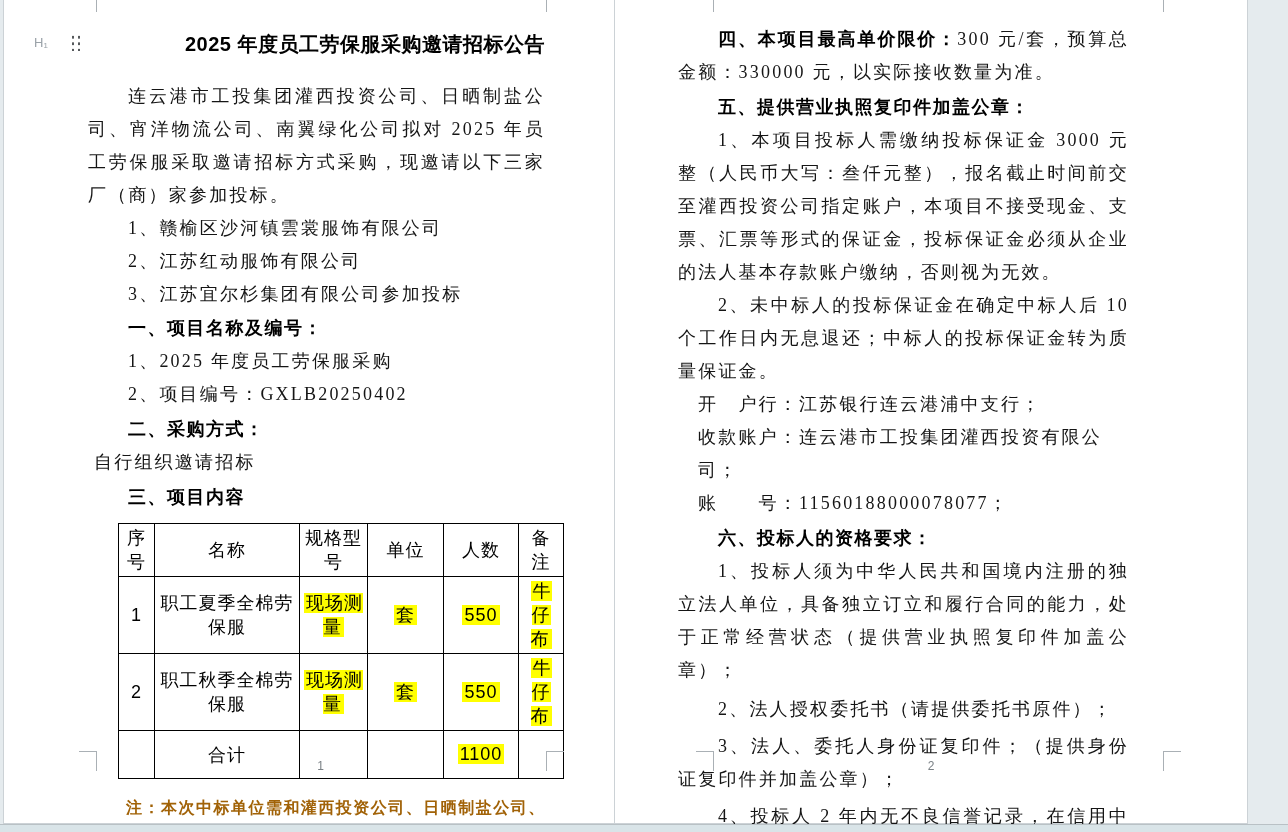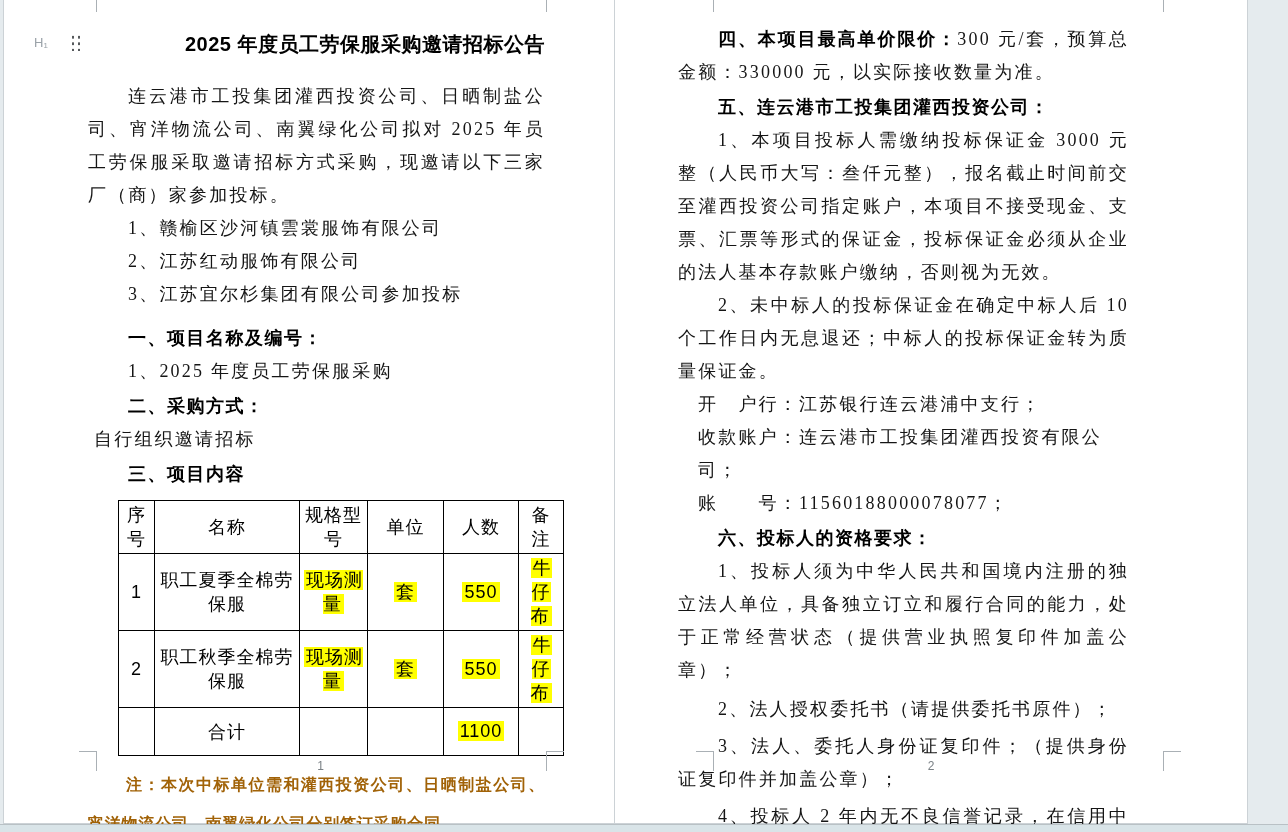--- a/index.html
+++ b/index.html
@@ -38,21 +38,21 @@
   .acct { padding-left:20px; text-align:left; }
   .heading {
     font-family:"Liberation Sans","DejaVu Sans",sans-serif;
     font-weight:bold; font-size:18px; letter-spacing:1.5px;
     line-height:33px; padding-left:40px; color:#000;
   }
   .inline-heading {
     font-family:"Liberation Sans","DejaVu Sans",sans-serif;
     font-weight:bold; letter-spacing:1.5px; color:#000;
   }
-  .mt2 { margin-top:2px; } .mt1 { margin-top:11px; }
+  .mt2 { margin-top:2px; } .mt1 { margin-top:1px; }
   .mt4 { margin-top:4px; } .mt6 { margin-top:6px; }
   
   table.items {
     border-collapse:collapse; margin:9px 0 0 30px;
     font-family:"Liberation Sans","DejaVu Sans",sans-serif;
     font-size:18px; letter-spacing:1px; color:#000;
     table-layout:fixed; width:445px;
   }
   table.items td, table.items th {
     border:1px solid #000; text-align:center; vertical-align:middle;
@@ -114,20 +114,21 @@
     <div class="doc-title">2025 年度员工劳保服采购邀请招标公告</div>
 
     <p class="body-line indent">连云港市工投集团灌西投资公司、日晒制盐公司、宵洋物流公司、南翼绿化公司拟对 2025 年员工劳保服采取邀请招标方式采购，现邀请以下三家厂（商）家参加投标。</p>
 
     <div class="body-line li">1、赣榆区沙河镇雲裳服饰有限公司</div>
     <div class="body-line li">2、江苏红动服饰有限公司</div>
     <div class="body-line li">3、江苏宜尔杉集团有限公司参加投标</div>
 
     <div class="heading mt1">一、项目名称及编号：</div>
     <div class="body-line li">1、2025 年度员工劳保服采购</div>
+    <div class="body-line li">2、项目编号：GXLB20250402</div>
 
     <div class="heading mt2">二、采购方式：</div>
     <div class="body-line half-indent">自行组织邀请招标</div>
 
     <div class="heading mt2">三、项目内容</div>
 
     <table class="items">
       <colgroup>
         <col class="col-no">
           <col class="col-name">
@@ -180,21 +181,21 @@
 
 <div class="page" id="page2">
   <span class="crop tl l left-mark"></span>
   <span class="crop tl r right-mark"></span>
   <span class="crop bottom bl-y l left-mark"></span>
   <span class="crop bottom bl-y r right-mark"></span>
 
   <div class="content2">
     <p class="body-line indent"><span class="inline-heading">四、本项目最高单价限价：</span><span>300 元/套，预算总金额：330000 元，以实际接收数量为准。</span></p>
 
-    <div class="heading mt2">五、连云港市工投集团灌西投资公司：</div>
+    <div class="heading mt2">五、提供营业执照复印件加盖公章：</div>
     <p class="body-line indent">1、本项目投标人需缴纳投标保证金 3000 元整（人民币大写：叁仟元整），报名截止时间前交至灌西投资公司指定账户，本项目不接受现金、支票、汇票等形式的保证金，投标保证金必须从企业的法人基本存款账户缴纳，否则视为无效。</p>
     <p class="body-line indent">2、未中标人的投标保证金在确定中标人后 10 个工作日内无息退还；中标人的投标保证金转为质量保证金。</p>
 
     <div class="body-line acct">开　户行：江苏银行连云港浦中支行；</div>
     <div class="body-line acct">收款账户：连云港市工投集团灌西投资有限公司；</div>
     <div class="body-line acct">账　　号：11560188000078077；</div>
 
     <div class="heading mt2">六、投标人的资格要求：</div>
     <p class="body-line indent">1、投标人须为中华人民共和国境内注册的独立法人单位，具备独立订立和履行合同的能力，处于正常经营状态（提供营业执照复印件加盖公章）；</p>
     <p class="body-line indent mt6">2、法人授权委托书（请提供委托书原件）；</p>

